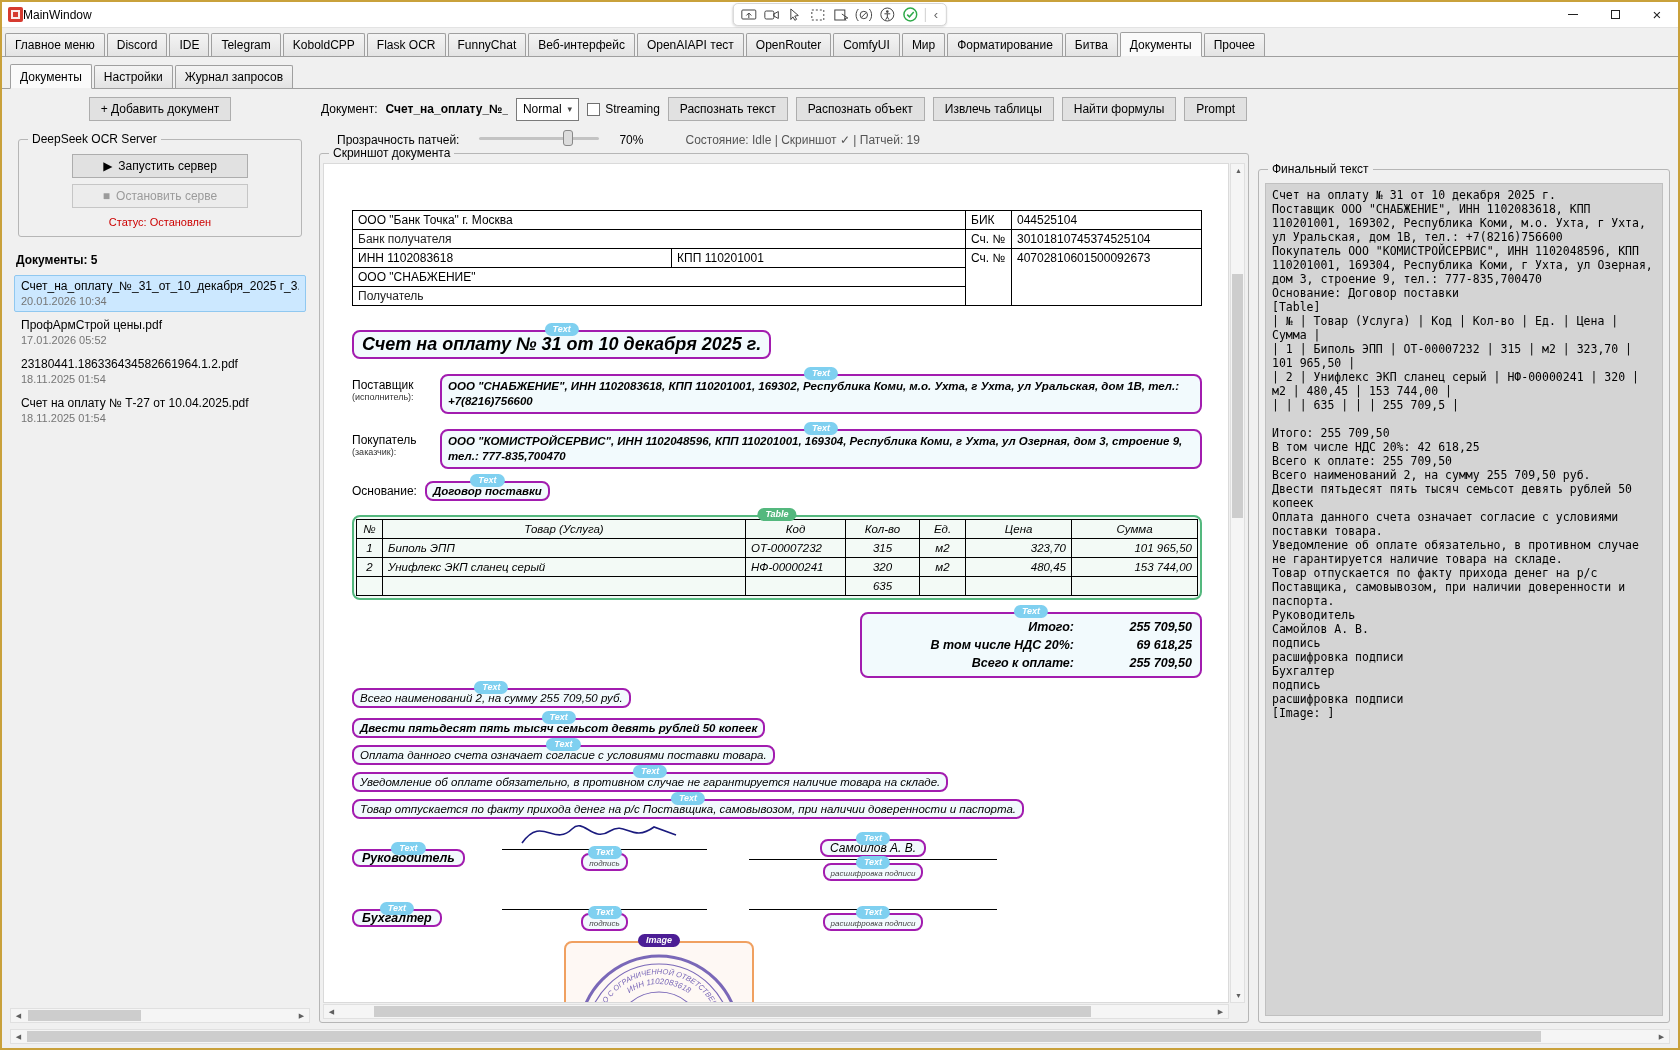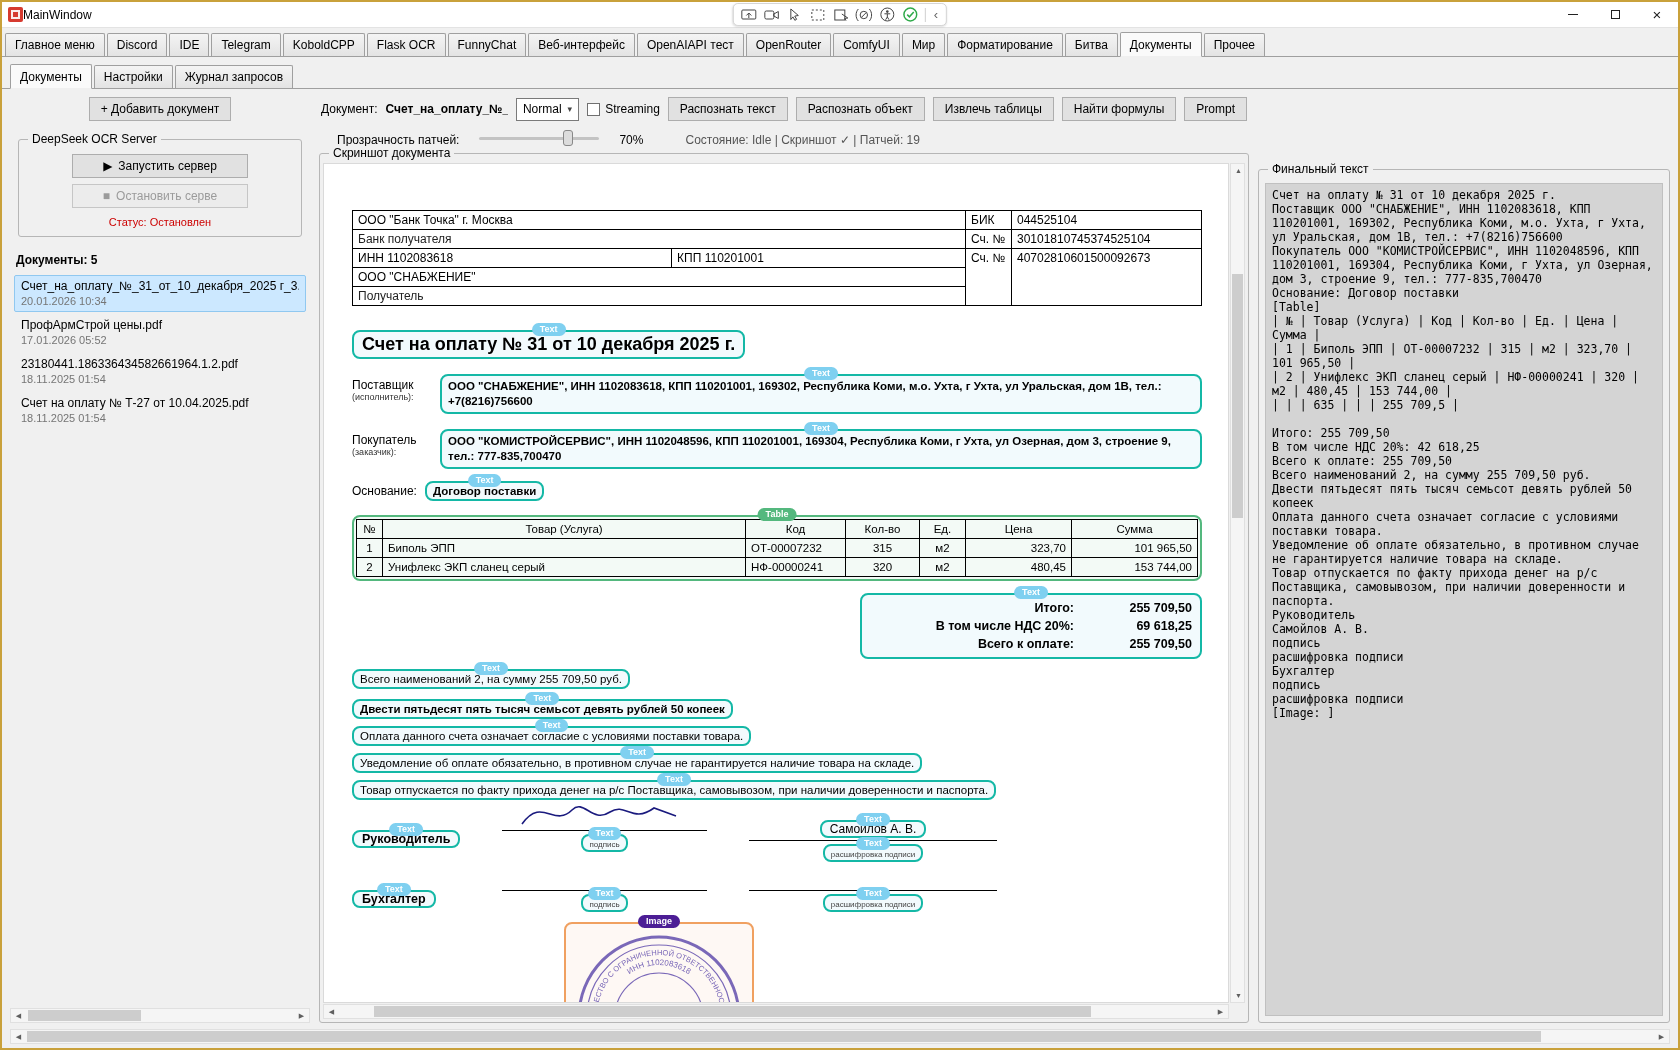--- a/index.html
+++ b/index.html
@@ -138,21 +138,21 @@
   .sig-name-row.empty { min-height: 14px; }
   .sig-name { font-size: 12px; padding: 1px 8px; }
   .sig-caption-row { display: flex; justify-content: center; margin-top: 3px; }
   .cap { font-size: 8px; color: #444; padding: 1px 6px; }
   .signature-svg { position: absolute; left: 12px; top: -22px; z-index: 2; }
 
   .stamp-row { margin-top: 10px; padding-left: 212px; }
   .stamp-box { display: inline-block; padding: 8px; }
 
   
-  .ocr { position: relative; border: 2px solid #14b8a6; border-radius: 8px; background: rgba(127,208,240,0.10); }
+  .ocr { position: relative; border: 2px solid #a21caf; border-radius: 8px; background: rgba(127,208,240,0.10); font-style: italic; }
   .ocr.inline { display: inline-block; }
   .tag { position: absolute; top: -9px; left: 50%; transform: translateX(-50%); background: #7fd0f0; color: #fff; font-size: 9px; line-height: 13px; padding: 0 8px; border-radius: 7px; white-space: nowrap; z-index: 3; font-weight: bold; }
   .ocr.green { border-color: #54b87e; background: rgba(84,184,126,0.07); }
   .ocr.green .tag { background: #54b87e; }
   .ocr.orange { border-color: #f0a060; background: rgba(240,160,96,0.07); }
   .ocr.orange .tag { background: #4c1d95; }
 
   
   .rightpanel { width: 412px; flex: none; display: flex; flex-direction: column; padding-top: 74px; min-height: 0; }
   .final-group { flex: 1; display: flex; flex-direction: column; padding: 13px 6px 6px 6px; min-height: 0; }
@@ -441,20 +441,29 @@
                   <td class="t-right">101 965,50</td>
                 </tr>
                 <tr>
                   <td class="t-center">2</td>
                   <td class="t-left">Унифлекс ЭКП сланец серый</td>
                   <td class="t-left">НФ-00000241</td>
                   <td class="t-center">320</td>
                   <td class="t-center">м2</td>
                   <td class="t-right">480,45</td>
                   <td class="t-right">153 744,00</td>
+                </tr>
+                <tr>
+                  <td></td>
+                  <td></td>
+                  <td></td>
+                  <td class="t-center bold">635</td>
+                  <td></td>
+                  <td></td>
+                  <td></td>
                 </tr>
               </tbody>
                 </table>
             </div>
 
             <div class="totals-row">
               <div class="ocr totals-box">
                 <span class="tag">Text</span>
                 <div class="total-line">
                   <span>Итого:</span>

